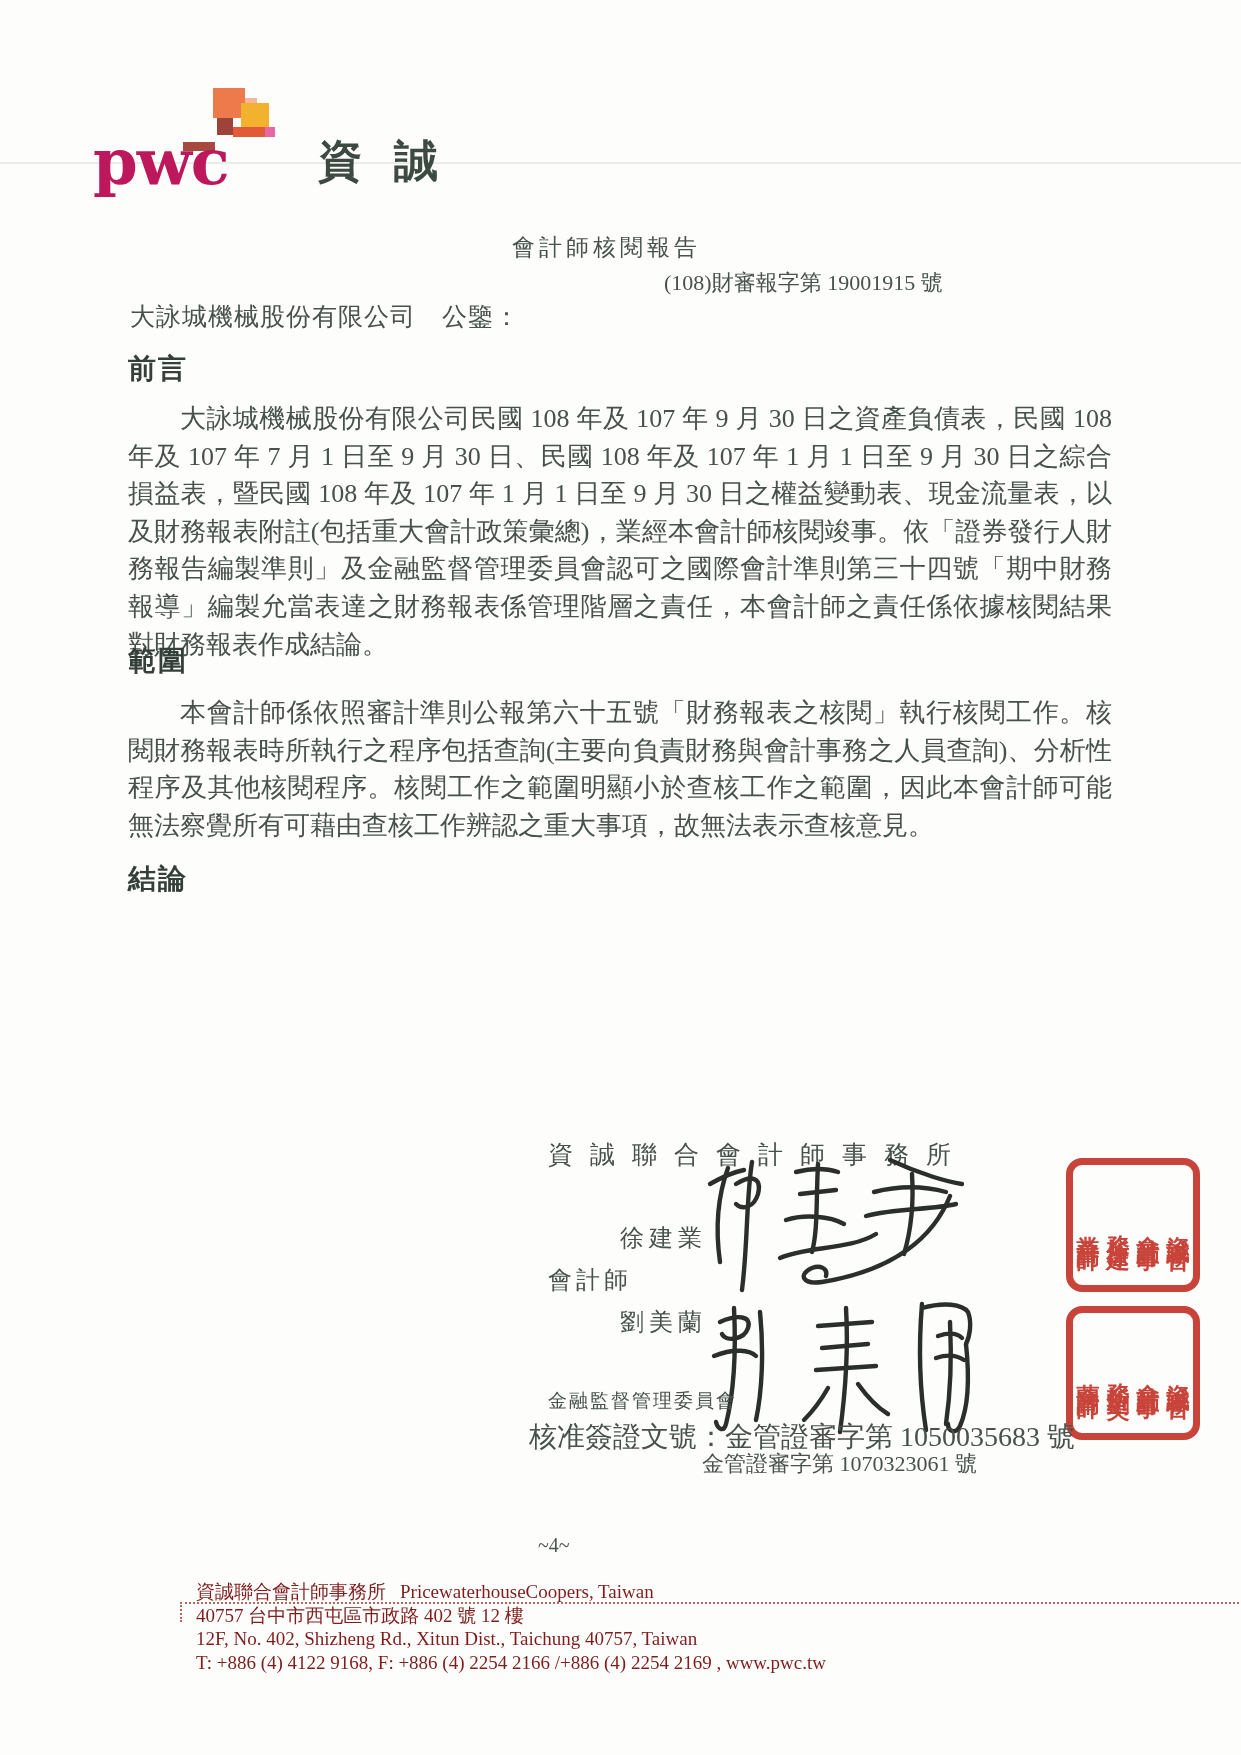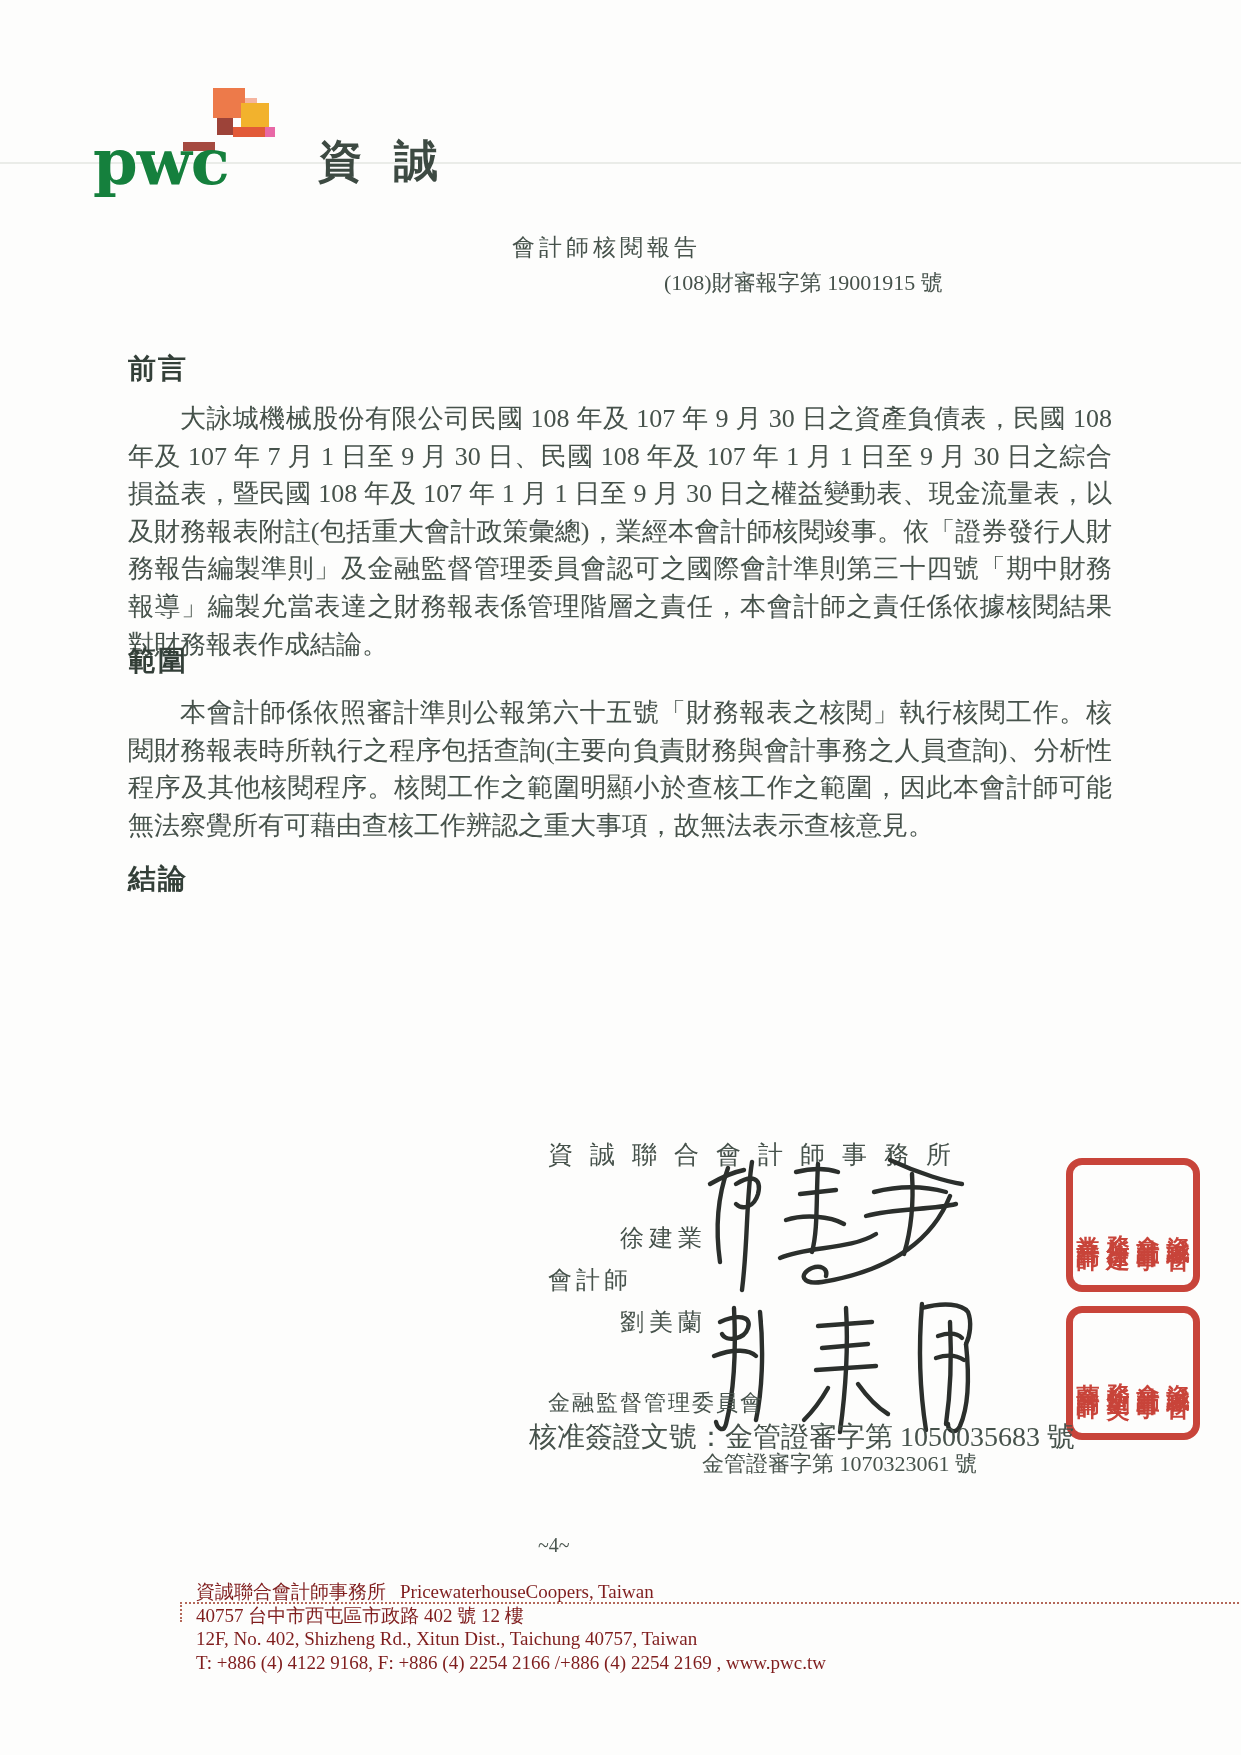--- a/index.html
+++ b/index.html
@@ -18,21 +18,21 @@
   
   .logo-blocks{left:183px;top:82px;width:100px;height:72px;}
   .logo-blocks div{position:absolute;}
   .blk-orange{left:30px;top:6px;width:32px;height:30px;background:#ed7a4a;}
   .blk-peach{left:62px;top:16px;width:12px;height:12px;background:#f5b5a0;}
   .blk-yellow{left:58px;top:21px;width:28px;height:27px;background:#f2b22d;}
   .blk-maroon{left:34px;top:36px;width:16px;height:17px;background:#9d4339;}
   .blk-red{left:50px;top:45px;width:32px;height:10px;background:#e25a38;}
   .blk-pink{left:82px;top:45px;width:10px;height:10px;background:#e868a6;}
   .blk-brick{left:0;top:60px;width:32px;height:9px;background:#a54a40;}
-  .pwc-wordmark{left:93px;top:130px;font-size:64px;font-weight:bold;color:#15803d;letter-spacing:-1px;font-family:"DejaVu Serif", serif;line-height:1;}
+  .pwc-wordmark{left:93px;top:130px;font-size:64px;font-weight:bold;color:#be185d;letter-spacing:-1px;font-family:"DejaVu Serif", serif;line-height:1;}
   .brand-zh{left:318px;top:140px;font-size:44px;font-weight:bold;color:#3d4a42;letter-spacing:32px;line-height:1;text-align:center;}
   
   .report-title{left:512px;top:232px;font-size:23px;letter-spacing:4px;}
   .report-number{left:664px;top:268px;font-size:22px;}
   .addressee{left:130px;top:300px;font-size:25px;letter-spacing:1px;}
   
   .sec-h{left:128px;font-size:28px;font-weight:bold;color:#333f38;letter-spacing:2px;}
   .h-preface{top:350px;}
   .h-scope{top:642px;}
   .h-conclusion{top:860px;}
@@ -55,21 +55,21 @@
     width:134px;height:134px;
     border:7px solid #c5372c;border-radius:16px;
     box-sizing:border-box;
     display:flex;flex-direction:row-reverse;justify-content:space-around;align-items:center;
     color:#c5372c;opacity:.93;background:transparent;
   }
   .seal-1{left:1066px;top:1158px;}
   .seal-2{left:1066px;top:1306px;}
   .seal-col{writing-mode:vertical-rl;text-orientation:upright;font-size:23px;font-weight:bold;letter-spacing:4px;line-height:1;}
   
-  .regulator-name{left:548px;top:1388px;font-size:22px;letter-spacing:2px;}
+  .regulator-name{left:548px;top:1388px;font-size:19px;letter-spacing:2px;}
   .approval-1{left:529px;top:1418px;font-size:28px;}
   .approval-2{left:702px;top:1449px;font-size:22px;}
   .report-date{left:548px;top:1481px;font-size:23px;letter-spacing:12px;white-space:nowrap;}
   .page-number{left:538px;top:1534px;font-size:20px;color:#4a564f;}
   
   .footer-rule{left:180px;top:1602px;width:1061px;height:18px;border-top:2px dotted #b4685a;border-left:2px dotted #b4685a;}
   .footer{left:196px;top:1580px;font-size:19px;line-height:23.5px;color:#7f1d1d;}
   .footer .ln{white-space:nowrap;}
   .footer .gap{display:inline-block;width:14px;}
 </style>
@@ -87,20 +87,21 @@
     <div class="blk-maroon"></div>
     <div class="blk-red"></div>
     <div class="blk-pink"></div>
     <div class="blk-brick"></div>
   </div>
   <div class="abs pwc-wordmark">pwc</div>
   <div class="abs brand-zh">資誠</div>
 
   <div class="abs report-title">會計師核閱報告</div>
   <div class="abs report-number">(108)財審報字第 19001915 號</div>
+  <div class="abs addressee">大詠城機械股份有限公司　公鑒：</div>
 
   <div class="abs sec-h h-preface">前言</div>
   <p class="abs sec-p p-preface">大詠城機械股份有限公司民國 108 年及 107 年 9 月 30 日之資產負債表，民國 108 年及 107 年 7 月 1 日至 9 月 30 日、民國 108 年及 107 年 1 月 1 日至 9 月 30 日之綜合損益表，暨民國 108 年及 107 年 1 月 1 日至 9 月 30 日之權益變動表、現金流量表，以及財務報表附註(包括重大會計政策彙總)，業經本會計師核閱竣事。依「證券發行人財務報告編製準則」及金融監督管理委員會認可之國際會計準則第三十四號「期中財務報導」編製允當表達之財務報表係管理階層之責任，本會計師之責任係依據核閱結果對財務報表作成結論。</p>
 
   <div class="abs sec-h h-scope">範圍</div>
   <p class="abs sec-p p-scope">本會計師係依照審計準則公報第六十五號「財務報表之核閱」執行核閱工作。核閱財務報表時所執行之程序包括查詢(主要向負責財務與會計事務之人員查詢)、分析性程序及其他核閱程序。核閱工作之範圍明顯小於查核工作之範圍，因此本會計師可能無法察覺所有可藉由查核工作辨認之重大事項，故無法表示查核意見。</p>
 
   <div class="abs sec-h h-conclusion">結論</div>
 
   <div class="abs firm-line">資誠聯合會計師事務所</div>

